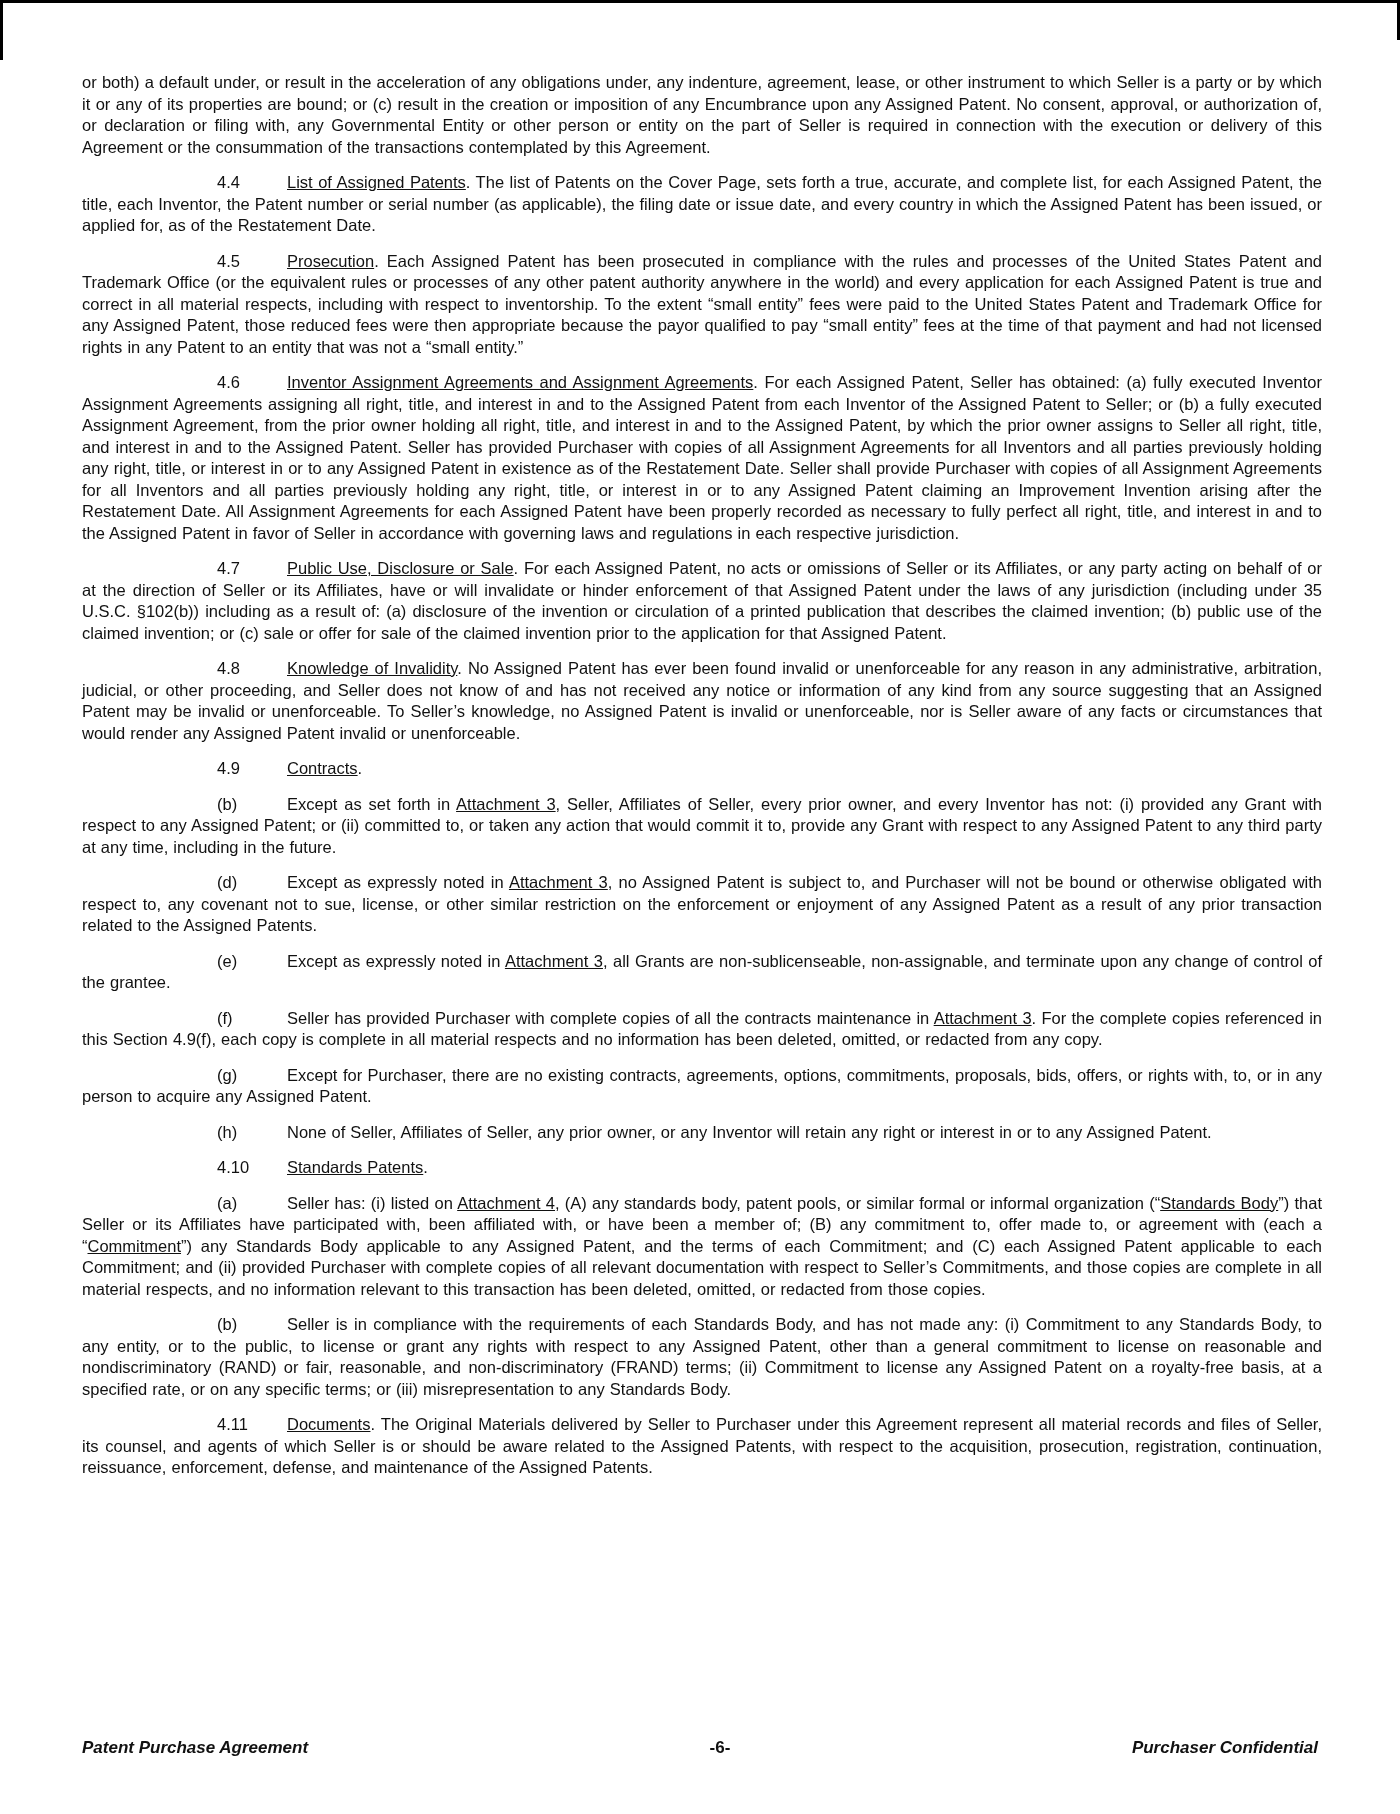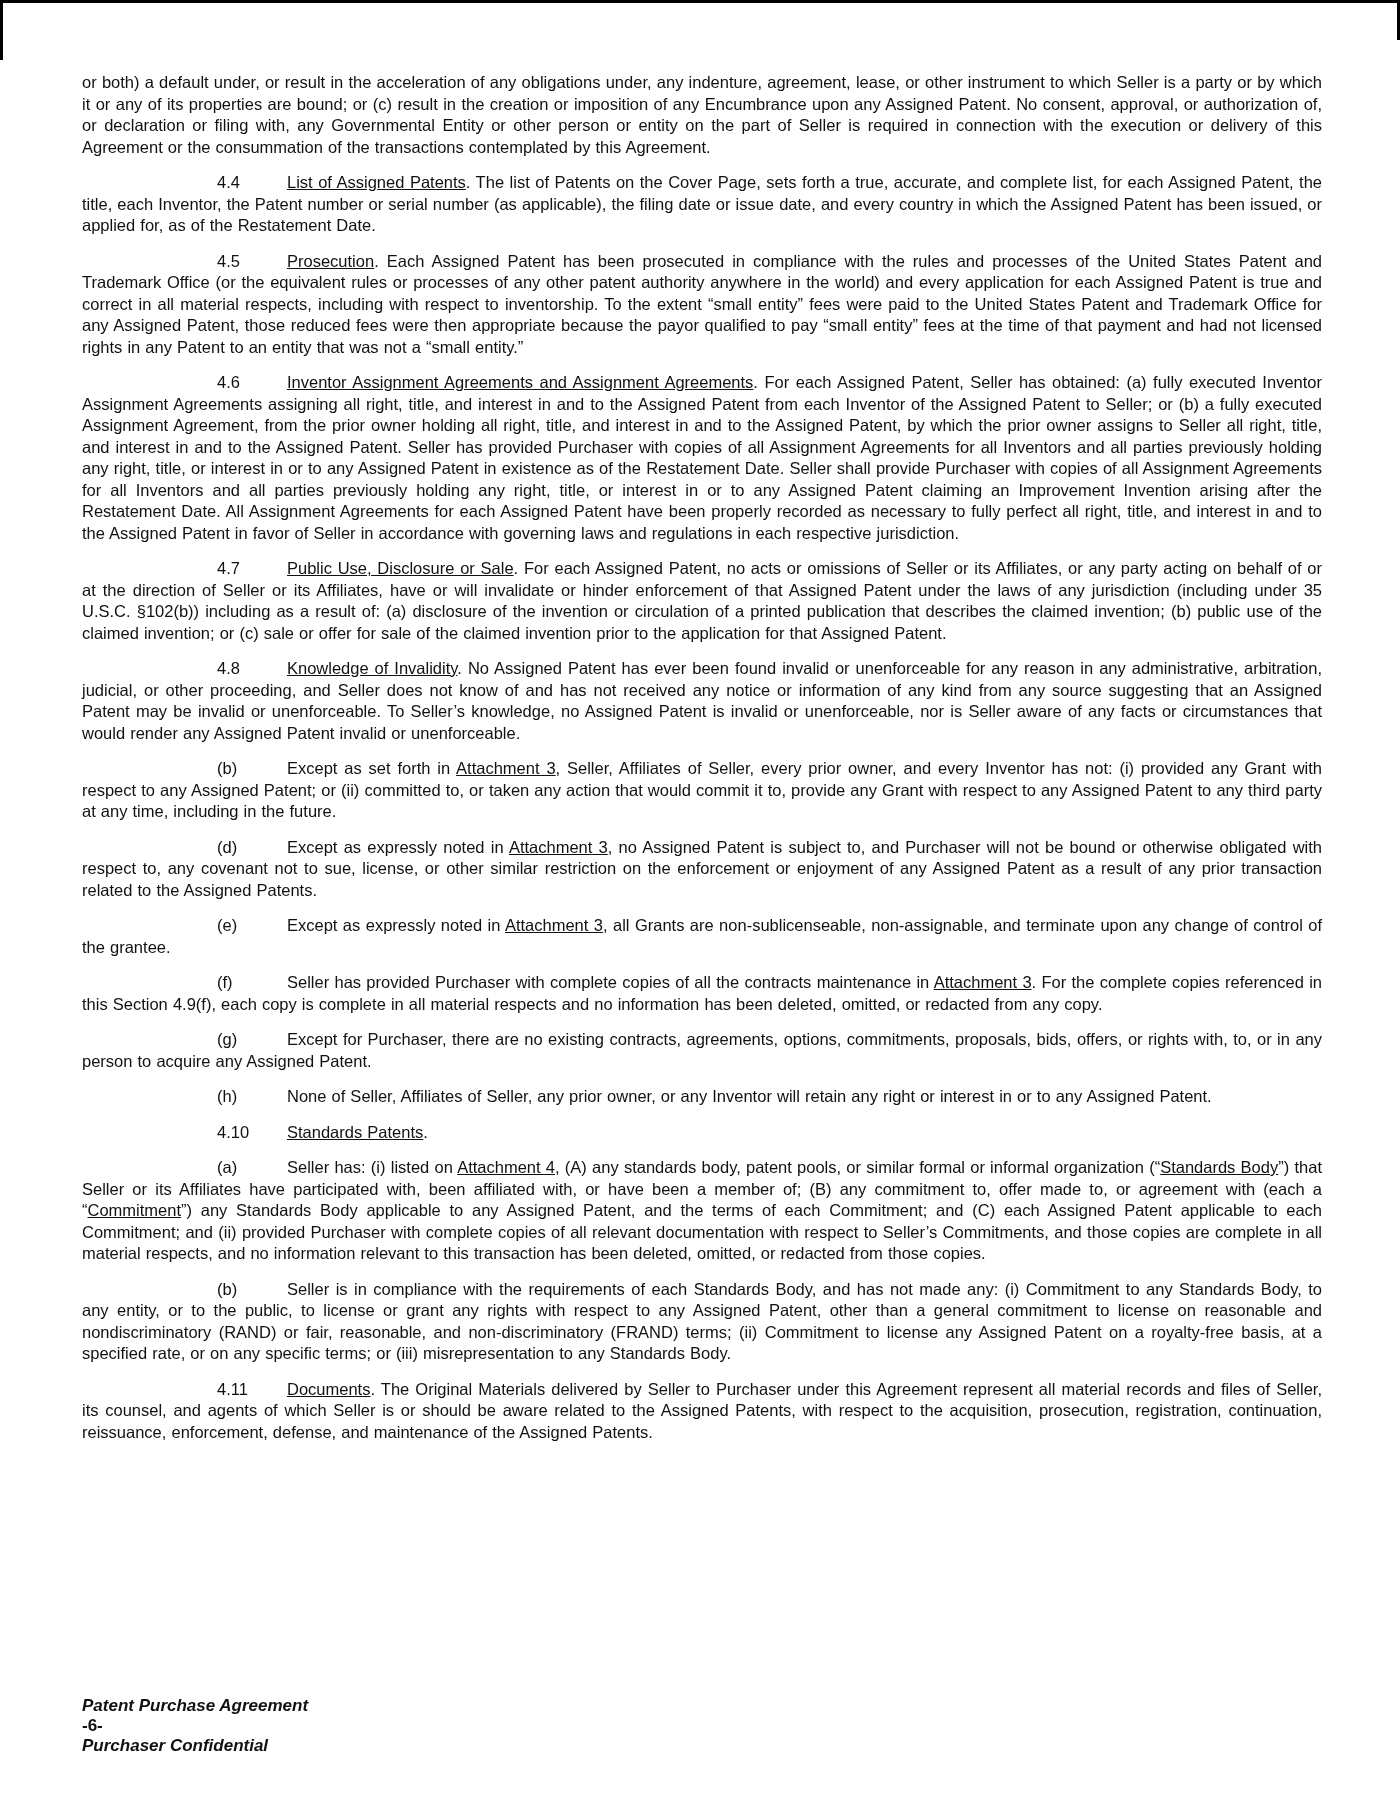--- a/index.html
+++ b/index.html
@@ -36,46 +36,46 @@
   .num {
     display: inline-block;
     width: 70px;
     text-indent: 0;
   }
   .u { text-decoration: underline; }
   .footer {
     position: absolute;
     left: 82px;
     right: 82px;
-    top: 1696px;
+    top: 1738px;
     display: flex;
     justify-content: space-between;
     align-items: baseline;
     font-size: 17px;
     font-weight: bold;
-    flex-direction: column;
   }
   .footer .side { font-style: italic; }
   .footer .center { font-style: normal; }
 </style>
 </head>
 <body>
 
 <div class="scan-edge-top"></div>
 <div class="scan-edge-left"></div>
 <div class="scan-edge-right"></div>
 
 <div class="page">
   <div>
       <p class="para"><span>or both) a default under, or result in the acceleration of any obligations under, any indenture, agreement, lease, or other instrument to which Seller is a party or by which it or any of its properties are bound; or (c) result in the creation or imposition of any Encumbrance upon any Assigned Patent. No consent, approval, or authorization of, or declaration or filing with, any Governmental Entity or other person or entity on the part of Seller is required in connection with the execution or delivery of this Agreement or the consummation of the transactions contemplated by this Agreement.</span></p>
       <p class="para numbered"><span class="num">4.4</span><span class="u">List of Assigned Patents</span><span>. The list of Patents on the Cover Page, sets forth a true, accurate, and complete list, for each Assigned Patent, the title, each Inventor, the Patent number or serial number (as applicable), the filing date or issue date, and every country in which the Assigned Patent has been issued, or applied for, as of the Restatement Date.</span></p>
       <p class="para numbered"><span class="num">4.5</span><span class="u">Prosecution</span><span>. Each Assigned Patent has been prosecuted in compliance with the rules and processes of the United States Patent and Trademark Office (or the equivalent rules or processes of any other patent authority anywhere in the world) and every application for each Assigned Patent is true and correct in all material respects, including with respect to inventorship. To the extent “small entity” fees were paid to the United States Patent and Trademark Office for any Assigned Patent, those reduced fees were then appropriate because the payor qualified to pay “small entity” fees at the time of that payment and had not licensed rights in any Patent to an entity that was not a “small entity.”</span></p>
       <p class="para numbered"><span class="num">4.6</span><span class="u">Inventor Assignment Agreements and Assignment Agreements</span><span>. For each Assigned Patent, Seller has obtained: (a) fully executed Inventor Assignment Agreements assigning all right, title, and interest in and to the Assigned Patent from each Inventor of the Assigned Patent to Seller; or (b) a fully executed Assignment Agreement, from the prior owner holding all right, title, and interest in and to the Assigned Patent, by which the prior owner assigns to Seller all right, title, and interest in and to the Assigned Patent. Seller has provided Purchaser with copies of all Assignment Agreements for all Inventors and all parties previously holding any right, title, or interest in or to any Assigned Patent in existence as of the Restatement Date. Seller shall provide Purchaser with copies of all Assignment Agreements for all Inventors and all parties previously holding any right, title, or interest in or to any Assigned Patent claiming an Improvement Invention arising after the Restatement Date. All Assignment Agreements for each Assigned Patent have been properly recorded as necessary to fully perfect all right, title, and interest in and to the Assigned Patent in favor of Seller in accordance with governing laws and regulations in each respective jurisdiction.</span></p>
       <p class="para numbered"><span class="num">4.7</span><span class="u">Public Use, Disclosure or Sale</span><span>. For each Assigned Patent, no acts or omissions of Seller or its Affiliates, or any party acting on behalf of or at the direction of Seller or its Affiliates, have or will invalidate or hinder enforcement of that Assigned Patent under the laws of any jurisdiction (including under 35 U.S.C. §102(b)) including as a result of: (a) disclosure of the invention or circulation of a printed publication that describes the claimed invention; (b) public use of the claimed invention; or (c) sale or offer for sale of the claimed invention prior to the application for that Assigned Patent.</span></p>
       <p class="para numbered"><span class="num">4.8</span><span class="u">Knowledge of Invalidity</span><span>. No Assigned Patent has ever been found invalid or unenforceable for any reason in any administrative, arbitration, judicial, or other proceeding, and Seller does not know of and has not received any notice or information of any kind from any source suggesting that an Assigned Patent may be invalid or unenforceable. To Seller’s knowledge, no Assigned Patent is invalid or unenforceable, nor is Seller aware of any facts or circumstances that would render any Assigned Patent invalid or unenforceable.</span></p>
+      <p class="para numbered"><span class="num">4.9</span><span class="u">Contracts</span><span>.</span></p>
       <p class="para numbered"><span class="num">(b)</span><span>Except as set forth in </span><span class="u">Attachment 3</span><span>, Seller, Affiliates of Seller, every prior owner, and every Inventor has not: (i) provided any Grant with respect to any Assigned Patent; or (ii) committed to, or taken any action that would commit it to, provide any Grant with respect to any Assigned Patent to any third party at any time, including in the future.</span></p>
       <p class="para numbered"><span class="num">(d)</span><span>Except as expressly noted in </span><span class="u">Attachment 3</span><span>, no Assigned Patent is subject to, and Purchaser will not be bound or otherwise obligated with respect to, any covenant not to sue, license, or other similar restriction on the enforcement or enjoyment of any Assigned Patent as a result of any prior transaction related to the Assigned Patents.</span></p>
       <p class="para numbered"><span class="num">(e)</span><span>Except as expressly noted in </span><span class="u">Attachment 3</span><span>, all Grants are non-sublicenseable, non-assignable, and terminate upon any change of control of the grantee.</span></p>
       <p class="para numbered"><span class="num">(f)</span><span>Seller has provided Purchaser with complete copies of all the contracts maintenance in </span><span class="u">Attachment 3</span><span>. For the complete copies referenced in this Section 4.9(f), each copy is complete in all material respects and no information has been deleted, omitted, or redacted from any copy.</span></p>
       <p class="para numbered"><span class="num">(g)</span><span>Except for Purchaser, there are no existing contracts, agreements, options, commitments, proposals, bids, offers, or rights with, to, or in any person to acquire any Assigned Patent.</span></p>
       <p class="para numbered"><span class="num">(h)</span><span>None of Seller, Affiliates of Seller, any prior owner, or any Inventor will retain any right or interest in or to any Assigned Patent.</span></p>
       <p class="para numbered"><span class="num">4.10</span><span class="u">Standards Patents</span><span>.</span></p>
       <p class="para numbered"><span class="num">(a)</span><span>Seller has: (i) listed on </span><span class="u">Attachment 4</span><span>, (A) any standards body, patent pools, or similar formal or informal organization (“</span><span class="u">Standards Body</span><span>”) that Seller or its Affiliates have participated with, been affiliated with, or have been a member of; (B) any commitment to, offer made to, or agreement with (each a “</span><span class="u">Commitment</span><span>”) any Standards Body applicable to any Assigned Patent, and the terms of each Commitment; and (C) each Assigned Patent applicable to each Commitment; and (ii) provided Purchaser with complete copies of all relevant documentation with respect to Seller’s Commitments, and those copies are complete in all material respects, and no information relevant to this transaction has been deleted, omitted, or redacted from those copies.</span></p>
       <p class="para numbered"><span class="num">(b)</span><span>Seller is in compliance with the requirements of each Standards Body, and has not made any: (i) Commitment to any Standards Body, to any entity, or to the public, to license or grant any rights with respect to any Assigned Patent, other than a general commitment to license on reasonable and nondiscriminatory (RAND) or fair, reasonable, and non-discriminatory (FRAND) terms; (ii) Commitment to license any Assigned Patent on a royalty-free basis, at a specified rate, or on any specific terms; or (iii) misrepresentation to any Standards Body.</span></p>
       <p class="para numbered"><span class="num">4.11</span><span class="u">Documents</span><span>. The Original Materials delivered by Seller to Purchaser under this Agreement represent all material records and files of Seller, its counsel, and agents of which Seller is or should be aware related to the Assigned Patents, with respect to the acquisition, prosecution, registration, continuation, reissuance, enforcement, defense, and maintenance of the Assigned Patents.</span></p>

